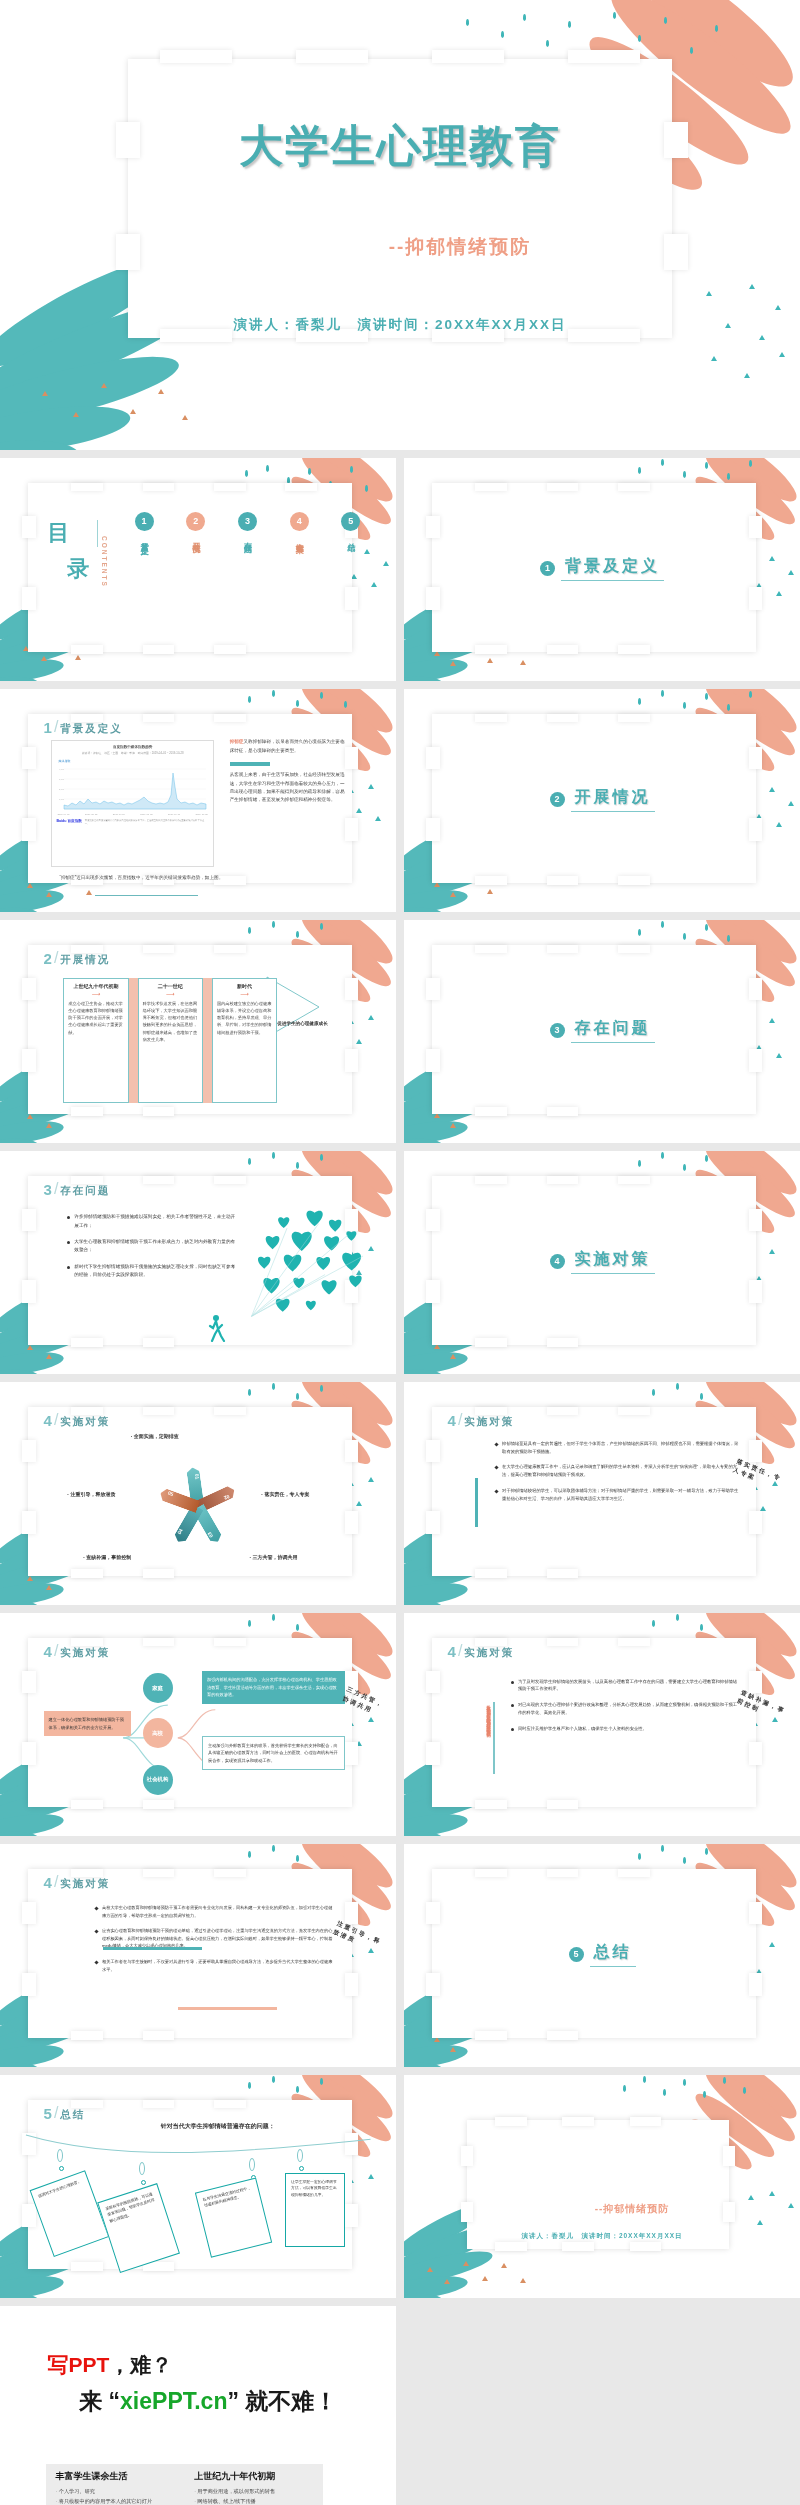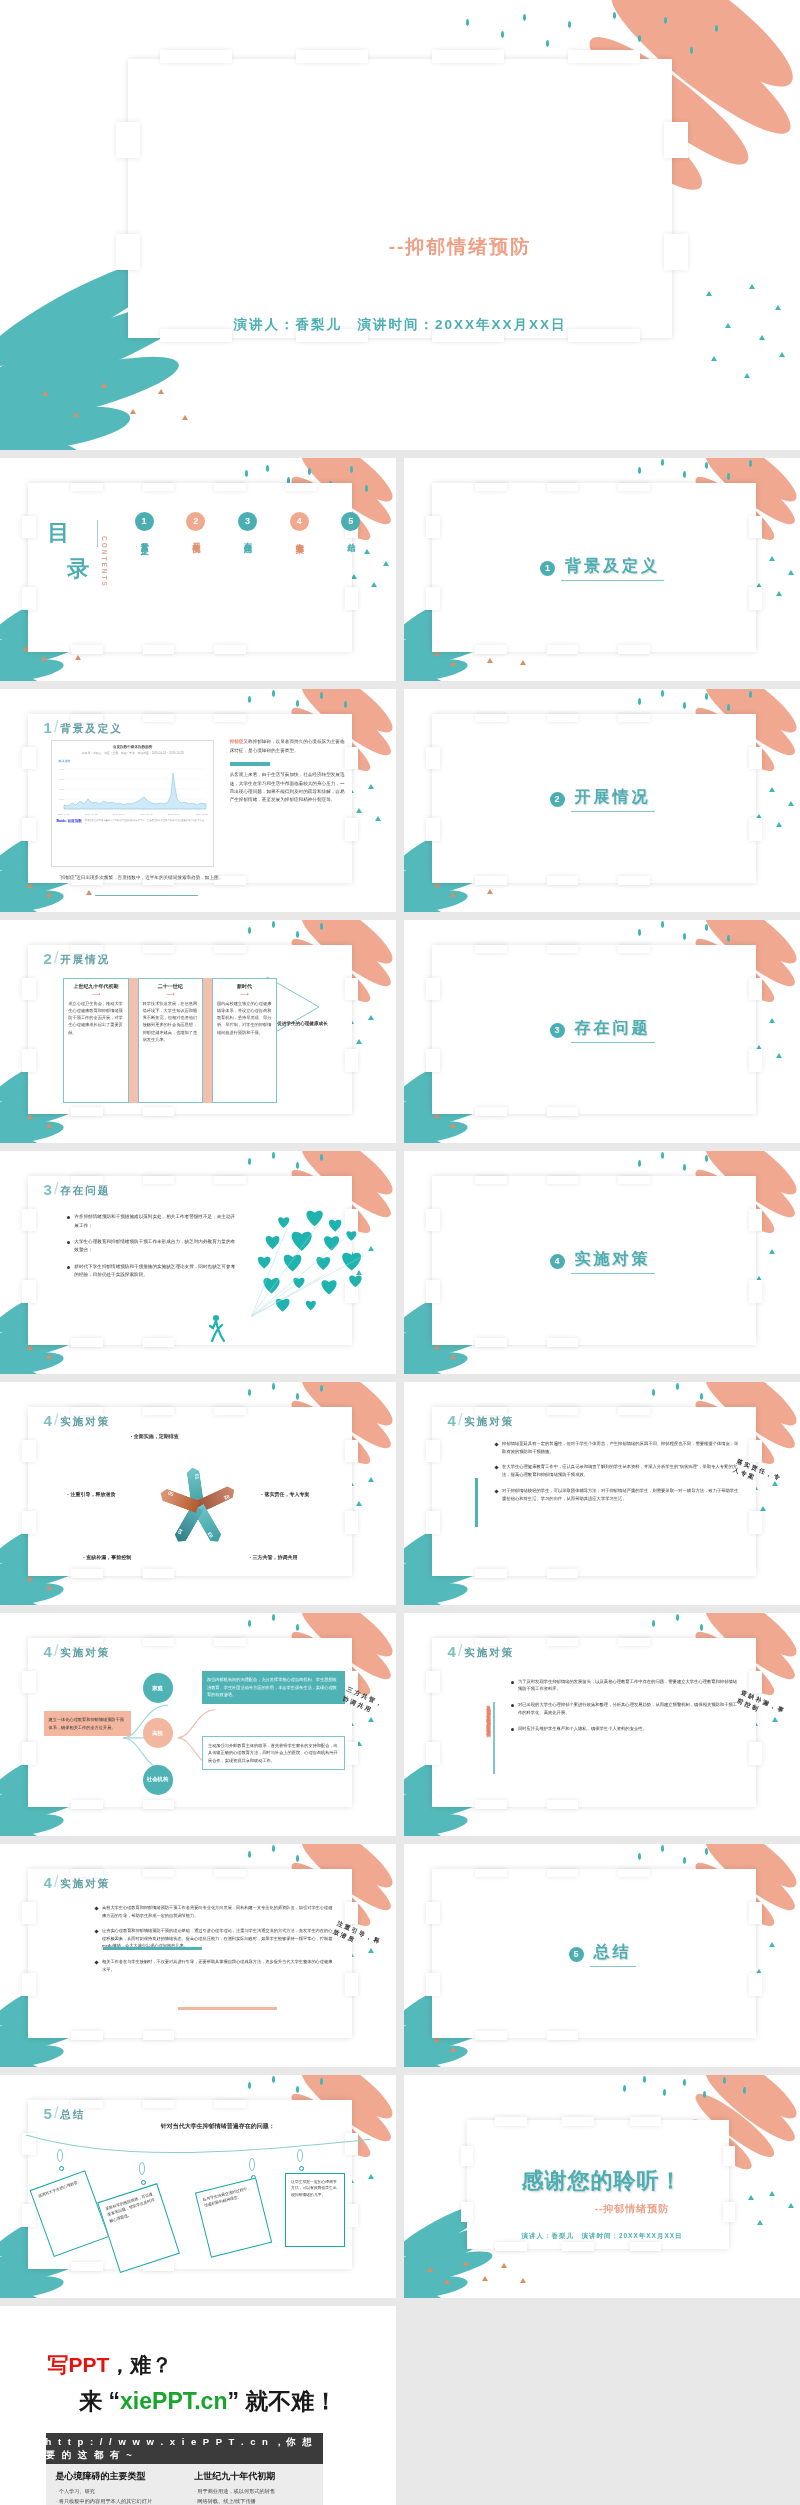--- a/index.html
+++ b/index.html
@@ -329,20 +329,21 @@
     <div class="notch" style="left:71%;top:11%;width:9%;height:3%;"></div>
     <div class="notch" style="left:20%;top:73%;width:9%;height:3%;"></div>
     <div class="notch" style="left:37%;top:73%;width:9%;height:3%;"></div>
     <div class="notch" style="left:54%;top:73%;width:9%;height:3%;"></div>
     <div class="notch" style="left:71%;top:73%;width:9%;height:3%;"></div>
     <div class="notch" style="left:14.5%;top:27%;width:3%;height:8%;"></div>
     <div class="notch" style="left:14.5%;top:52%;width:3%;height:8%;"></div>
     <div class="notch" style="left:83%;top:27%;width:3%;height:8%;"></div>
     <div class="notch" style="left:83%;top:52%;width:3%;height:8%;"></div>
 
+    <div class="hero-title">大学生心理教育</div>
     <div class="hero-sub">--抑郁情绪预防</div>
     <div class="hero-meta">演讲人：香梨儿　演讲时间：20XX年XX月XX日</div>
   </div>
 
   <div class="grid">
 
     <div class="slide">
       <div class="brush brush-tr">
           <span></span>
           <span></span>
@@ -1398,36 +1399,34 @@
       <div class="notch" style="left:40%;top:19%;width:8%;height:4%;"></div>
       <div class="notch" style="left:57%;top:19%;width:8%;height:4%;"></div>
       <div class="notch" style="left:23%;top:75%;width:8%;height:4%;"></div>
       <div class="notch" style="left:40%;top:75%;width:8%;height:4%;"></div>
       <div class="notch" style="left:57%;top:75%;width:8%;height:4%;"></div>
       <div class="notch" style="left:14.5%;top:32%;width:3%;height:9%;"></div>
       <div class="notch" style="left:14.5%;top:57%;width:3%;height:9%;"></div>
       <div class="notch" style="left:80.5%;top:32%;width:3%;height:9%;"></div>
       <div class="notch" style="left:80.5%;top:57%;width:3%;height:9%;"></div>
 
-      <div style="position:absolute;left:0;right:0;top:41%;text-align:center;font-size:22px;font-weight:bold;color:#4aaeb2;letter-spacing:1px;text-shadow:1px 1px 2px rgba(160,160,160,.5);">感谢您的聆听！</div>
       <div style="position:absolute;left:0;right:0;top:57%;text-align:center;padding-left:60px;font-size:10px;font-weight:bold;color:#ef9f86;letter-spacing:1px;">--抑郁情绪预防</div>
       <div style="position:absolute;left:18%;right:18%;top:70%;text-align:center;font-size:6.5px;font-weight:bold;color:#4aaeb2;letter-spacing:1px;line-height:1.5;">演讲人：香梨儿　演讲时间：20XX年XX月XX日</div>
     </div>
 
     <div class="slide ad" style="width:396px;height:223px;">
       <div class="ad-l1">
         <span class="red">写PPT</span><span>，难？</span>
       </div>
       <div class="ad-l2">
         <span>来 “</span><span class="green">xiePPT.cn</span><span>” 就不难！</span>
       </div>
-      <div class="ad-bar">h t t p : / / w w w . x i e P P T . c n ，你 想 要 的 这 都 有 ~</div>
       <div class="ad-panel">
         <div class="ad-col">
-          <h5>是心境障碍的主要类型</h5>
+          <h5>丰富学生课余生活</h5>
           <ul>
             <li>个人学习、研究</li>
             <li>将只模板中的内容用于本人的其它幻灯片</li>
           </ul>
         </div>
         <div class="ad-col">
           <h5>上世纪九十年代初期</h5>
           <ul>
             <li>用于商业用途，或以何形式的转售</li>
             <li>网络转载、线上/线下传播</li>

